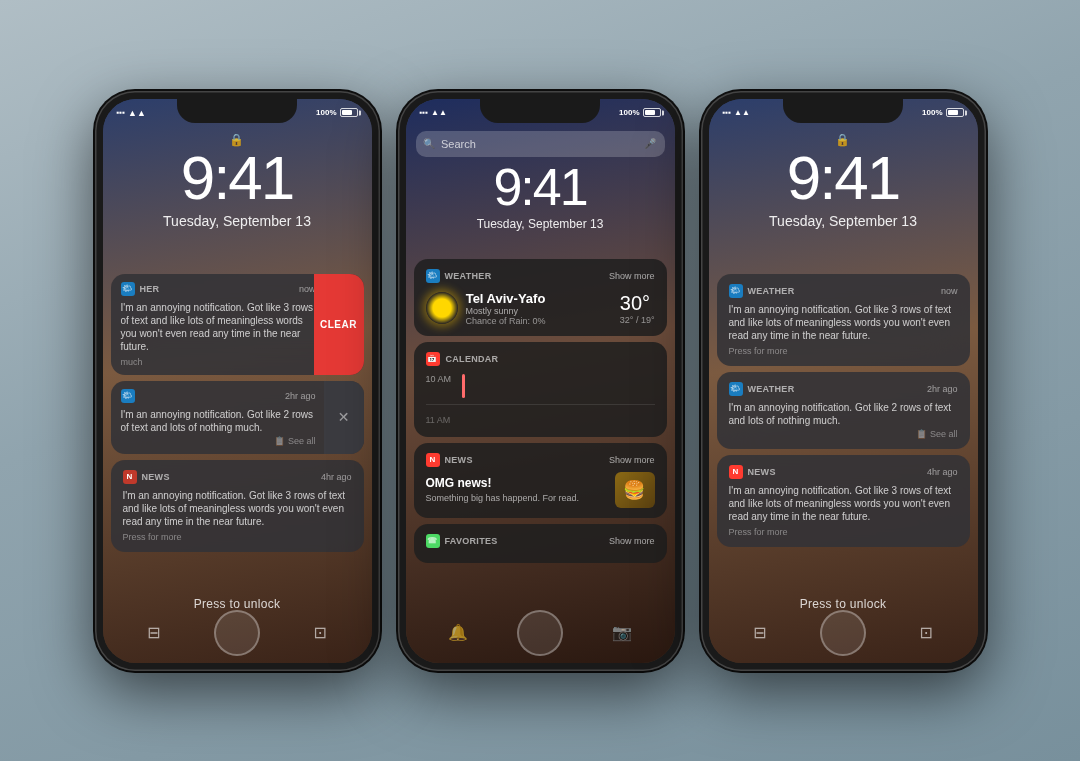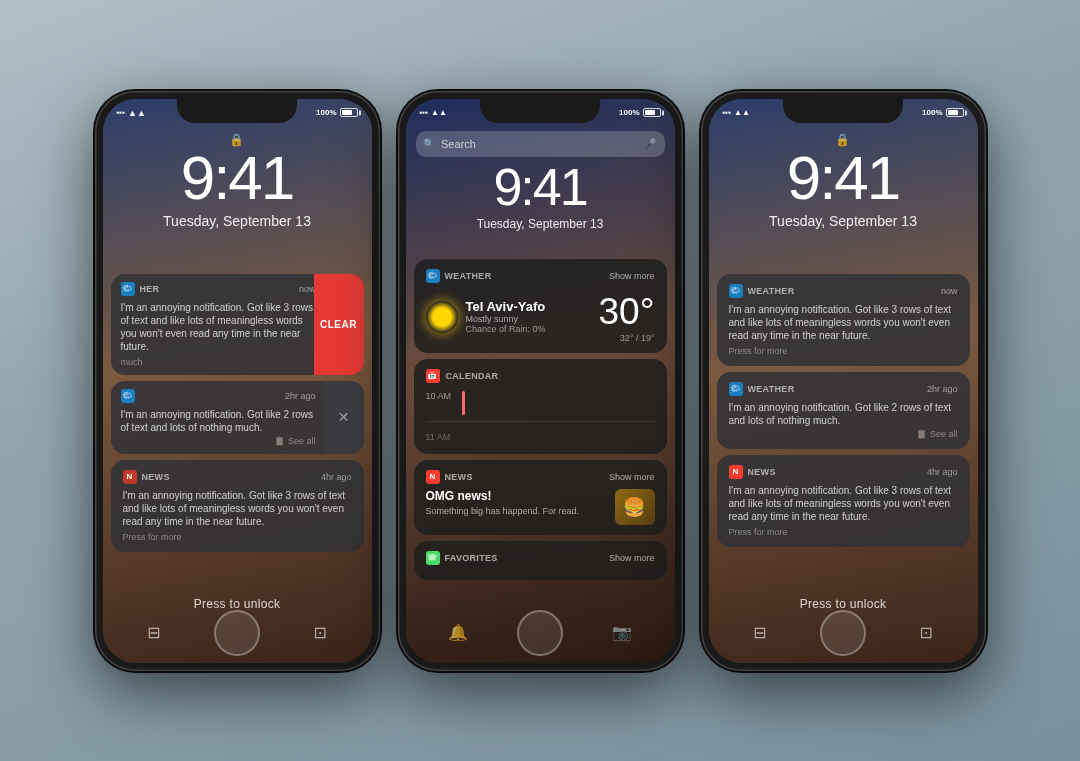--- a/index.html
+++ b/index.html
@@ -232,24 +232,24 @@
       padding: 10px 12px;
       color: white;
     }
     .weather-header {
       display: flex; align-items: center; justify-content: space-between;
       margin-bottom: 8px;
     }
     .weather-body {
       display: flex; align-items: center; justify-content: space-between;
     }
-    .weather-city { font-size: 13px; font-weight: 600; }
+    .weather-city { font-size: 13px; font-weight: 600; text-align: center; }
     .weather-desc { font-size: 9px; color: rgba(255,255,255,0.6); }
     .weather-chance { font-size: 9px; color: rgba(255,255,255,0.5); }
-    .weather-temp { font-size: 37px; font-weight: 200; }
+    .weather-temp { font-size: 20px; font-weight: 200; }
     .weather-range { font-size: 9px; color: rgba(255,255,255,0.5); text-align: right; }
     .sun-icon {
       width: 32px; height: 32px;
       background: radial-gradient(circle, #ffd700 40%, transparent 70%);
       border-radius: 50%;
       box-shadow: 0 0 8px 3px rgba(255,200,0,0.4);
     }
 
     
     .calendar-widget {
@@ -266,21 +266,21 @@
     .cal-sub { font-size: 9px; color: rgba(255,255,255,0.5); }
     .cal-line { width: 3px; background: #ff6b6b; border-radius: 2px; align-self: stretch; min-height: 24px; }
 
     
     .news-widget {
       background: rgba(30,30,30,0.85);
       border-radius: 14px;
       padding: 10px 12px;
       color: white;
     }
-    .news-body { display: flex; gap: 21px; align-items: flex-start; }
+    .news-body { display: flex; gap: 21px; align-items: center; }
     .news-text { flex: 1; }
     .news-title { font-size: 12px; font-weight: 600; margin-bottom: 3px; }
     .news-desc { font-size: 9px; color: rgba(255,255,255,0.6); }
     .news-thumb {
       width: 40px; height: 36px;
       border-radius: 6px;
       background: linear-gradient(135deg, #8b6914 0%, #5a4010 100%);
       overflow: hidden;
       flex-shrink: 0;
     }

